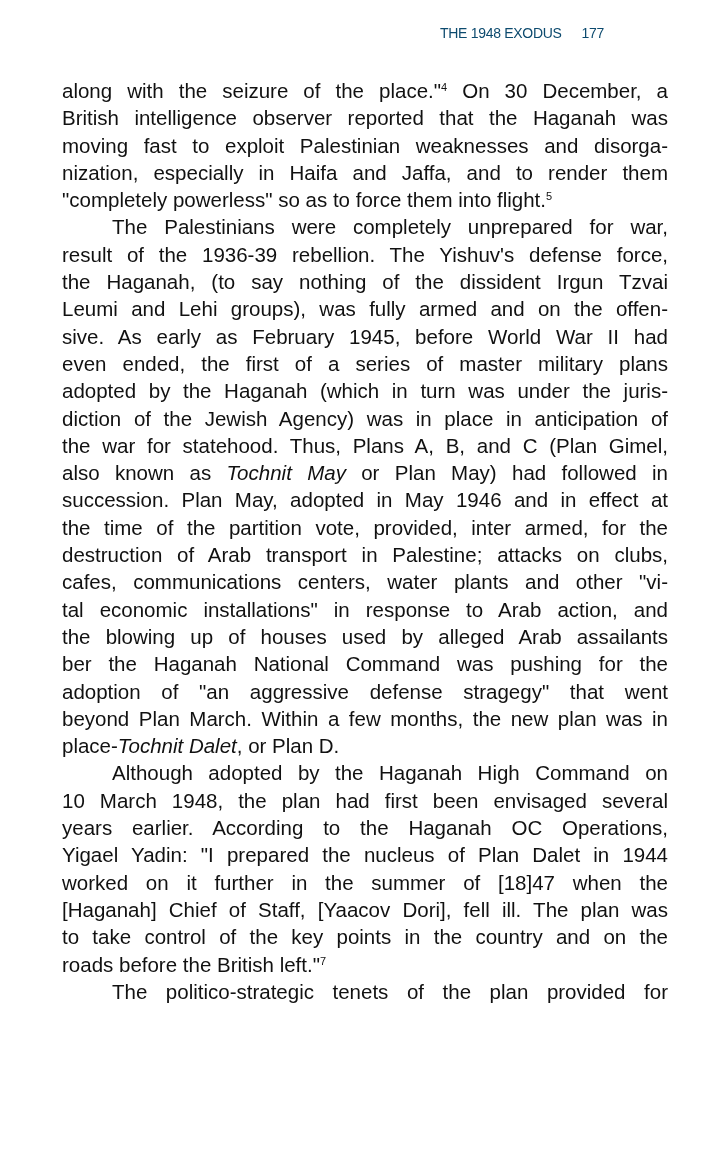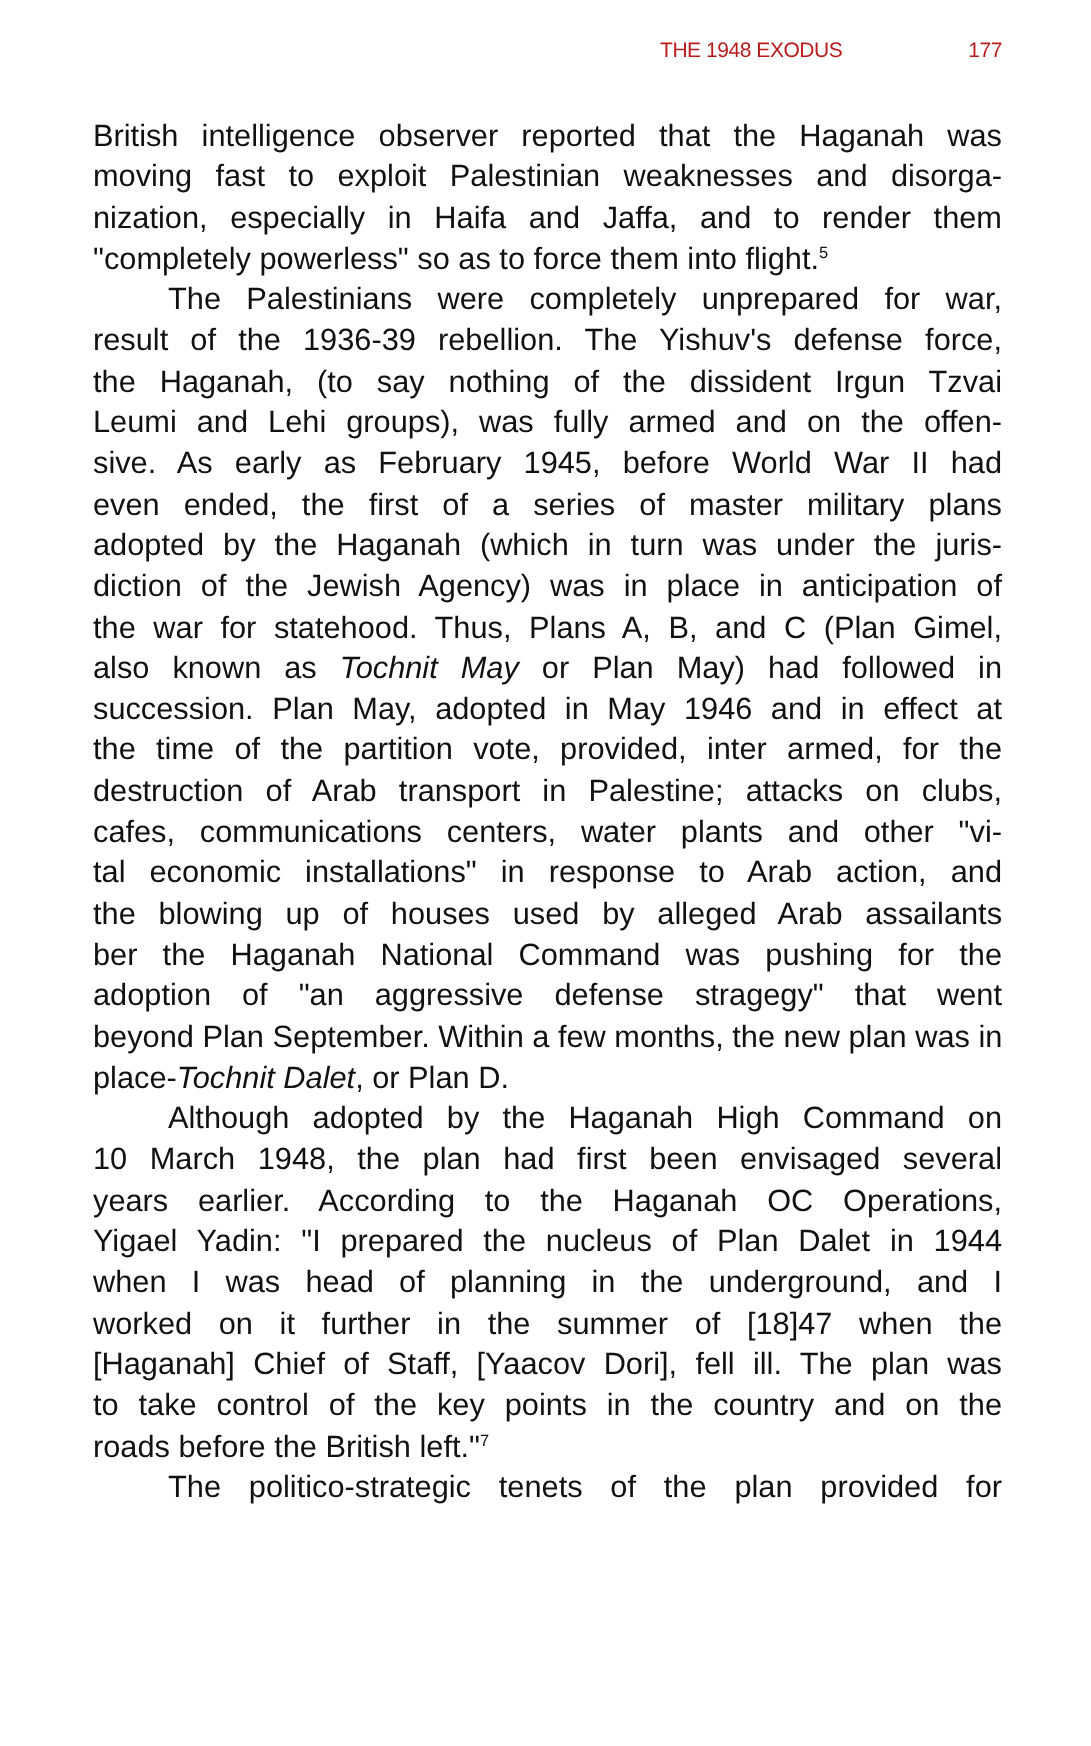--- a/index.html
+++ b/index.html
@@ -1,21 +1,21 @@
 <!DOCTYPE html>
 <html><head>
 <meta charset="utf-8">
 <style>
   html, body { margin: 0; padding: 0; background: #ffffff; }
   body { width: 727px; height: 1164px; position: relative; overflow: hidden; }
   .page { position: absolute; left: 0; top: 0; width: 727px; height: 1164px; background: #fff; }
   .running-head {
     position: absolute; top: 25px; left: 440px; width: 228px;
-    font-family: "Liberation Sans", sans-serif; font-size: 14px; color: #b91c1c;
-    display: flex; justify-content: space-between; gap: 20px; letter-spacing: -0.3px;
+    font-family: "Liberation Sans", sans-serif; font-size: 14px; color: #0c4a6e;
+    display: flex; justify-content: flex-start; gap: 20px; letter-spacing: -0.3px;
   }
   .body-text {
     position: absolute; left: 62px; top: 77px; width: 606px;
     font-family: "Liberation Sans", sans-serif; font-size: 20.5px; color: #111;
     line-height: 27.3px;
   }
   .line {
     display: block; height: 27.3px; white-space: nowrap;
     text-align: justify; text-align-last: justify;
   }
@@ -26,20 +26,21 @@
 </style>
 </head>
 <body>
 
 <div class="page">
   <div class="running-head">
     <span>THE 1948 EXODUS</span>
     <span>177</span>
   </div>
   <div class="body-text" id="body-text">
+      <span class="line">along with the seizure of the place."<sup>4</sup>  On 30 December, a</span>
       <span class="line">British intelligence observer reported that the Haganah was</span>
       <span class="line">moving fast to exploit Palestinian weaknesses and disorga-</span>
       <span class="line">nization, especially in Haifa and Jaffa, and to render them</span>
       <span class="line last">"completely powerless" so as to force them into flight.<sup>5</sup></span>
       <span class="line indent">The Palestinians were completely unprepared for war,</span>
       <span class="line">result of the 1936-39 rebellion.  The Yishuv's defense force,</span>
       <span class="line">the Haganah, (to say nothing of the dissident Irgun Tzvai</span>
       <span class="line">Leumi and Lehi groups), was fully armed and on the offen-</span>
       <span class="line">sive.  As early as February 1945, before World War II had</span>
       <span class="line">even ended, the first of a series of master military plans</span>
@@ -48,26 +49,25 @@
       <span class="line">the war for statehood.  Thus, Plans A, B, and C (Plan Gimel,</span>
       <span class="line">also known as <i>Tochnit May</i> or Plan May) had followed in</span>
       <span class="line">succession.  Plan May, adopted in May 1946 and in effect at</span>
       <span class="line">the time of the partition vote, provided, inter armed, for the</span>
       <span class="line">destruction of Arab transport in Palestine; attacks on clubs,</span>
       <span class="line">cafes, communications centers, water plants and other "vi-</span>
       <span class="line">tal economic installations" in response to Arab action, and</span>
       <span class="line">the blowing up of houses used by alleged Arab assailants</span>
       <span class="line">ber the Haganah National Command was pushing for the</span>
       <span class="line">adoption of "an aggressive defense stragegy" that went</span>
-      <span class="line">beyond Plan September. Within a few months, the new plan was in</span>
+      <span class="line">beyond Plan March. Within a few months, the new plan was in</span>
       <span class="line last">place-<i>Tochnit Dalet</i>, or Plan D.</span>
       <span class="line indent">Although adopted by the Haganah High Command on</span>
       <span class="line">10 March 1948, the plan had first been envisaged several</span>
       <span class="line">years earlier. According to the Haganah OC Operations,</span>
       <span class="line">Yigael Yadin:  "I prepared the nucleus of Plan Dalet in 1944</span>
-      <span class="line">when I was head of planning in the underground, and I</span>
       <span class="line">worked on it further in the summer of [18]47 when the</span>
       <span class="line">[Haganah] Chief of Staff, [Yaacov Dori], fell ill.  The plan was</span>
       <span class="line">to take control of the key points in the country and on the</span>
       <span class="line last">roads before the British left."<sup>7</sup></span>
       <span class="line indent">The politico-strategic tenets of the plan provided for</span>
     </div>
 </div>
 
 </body></html>

